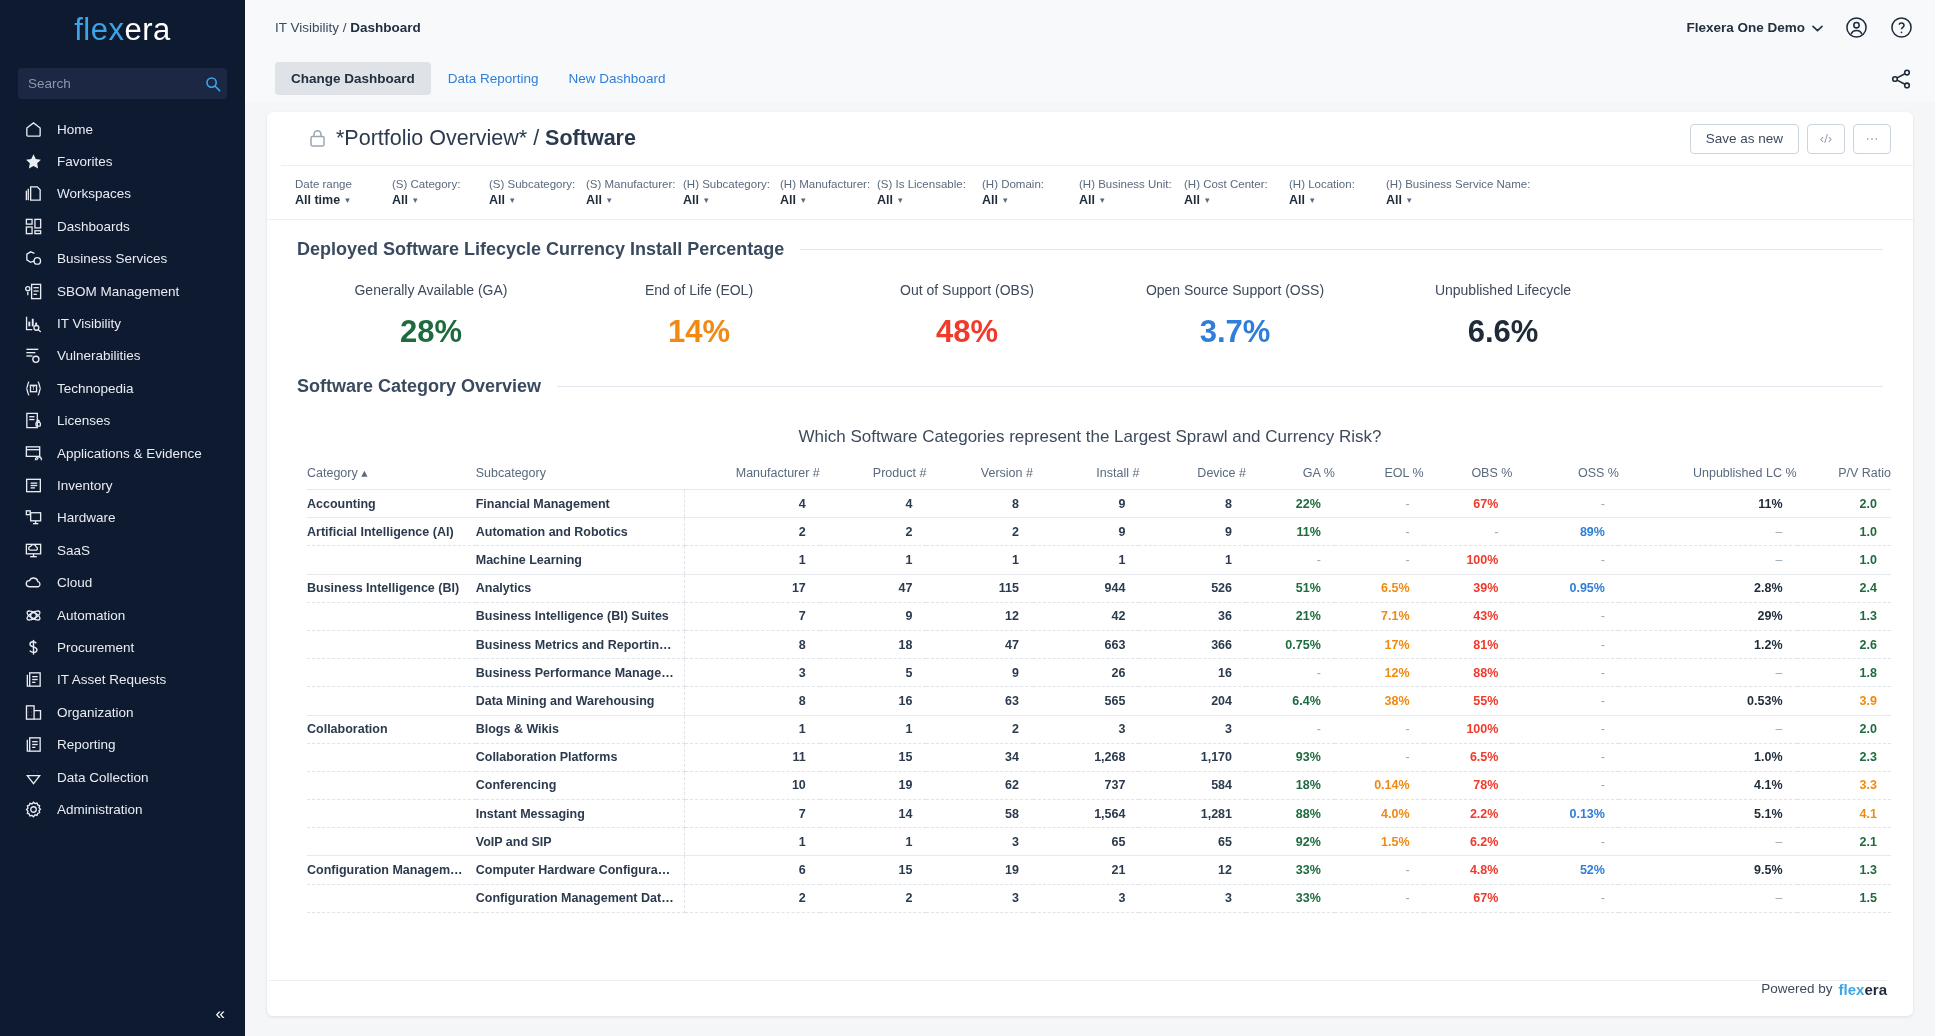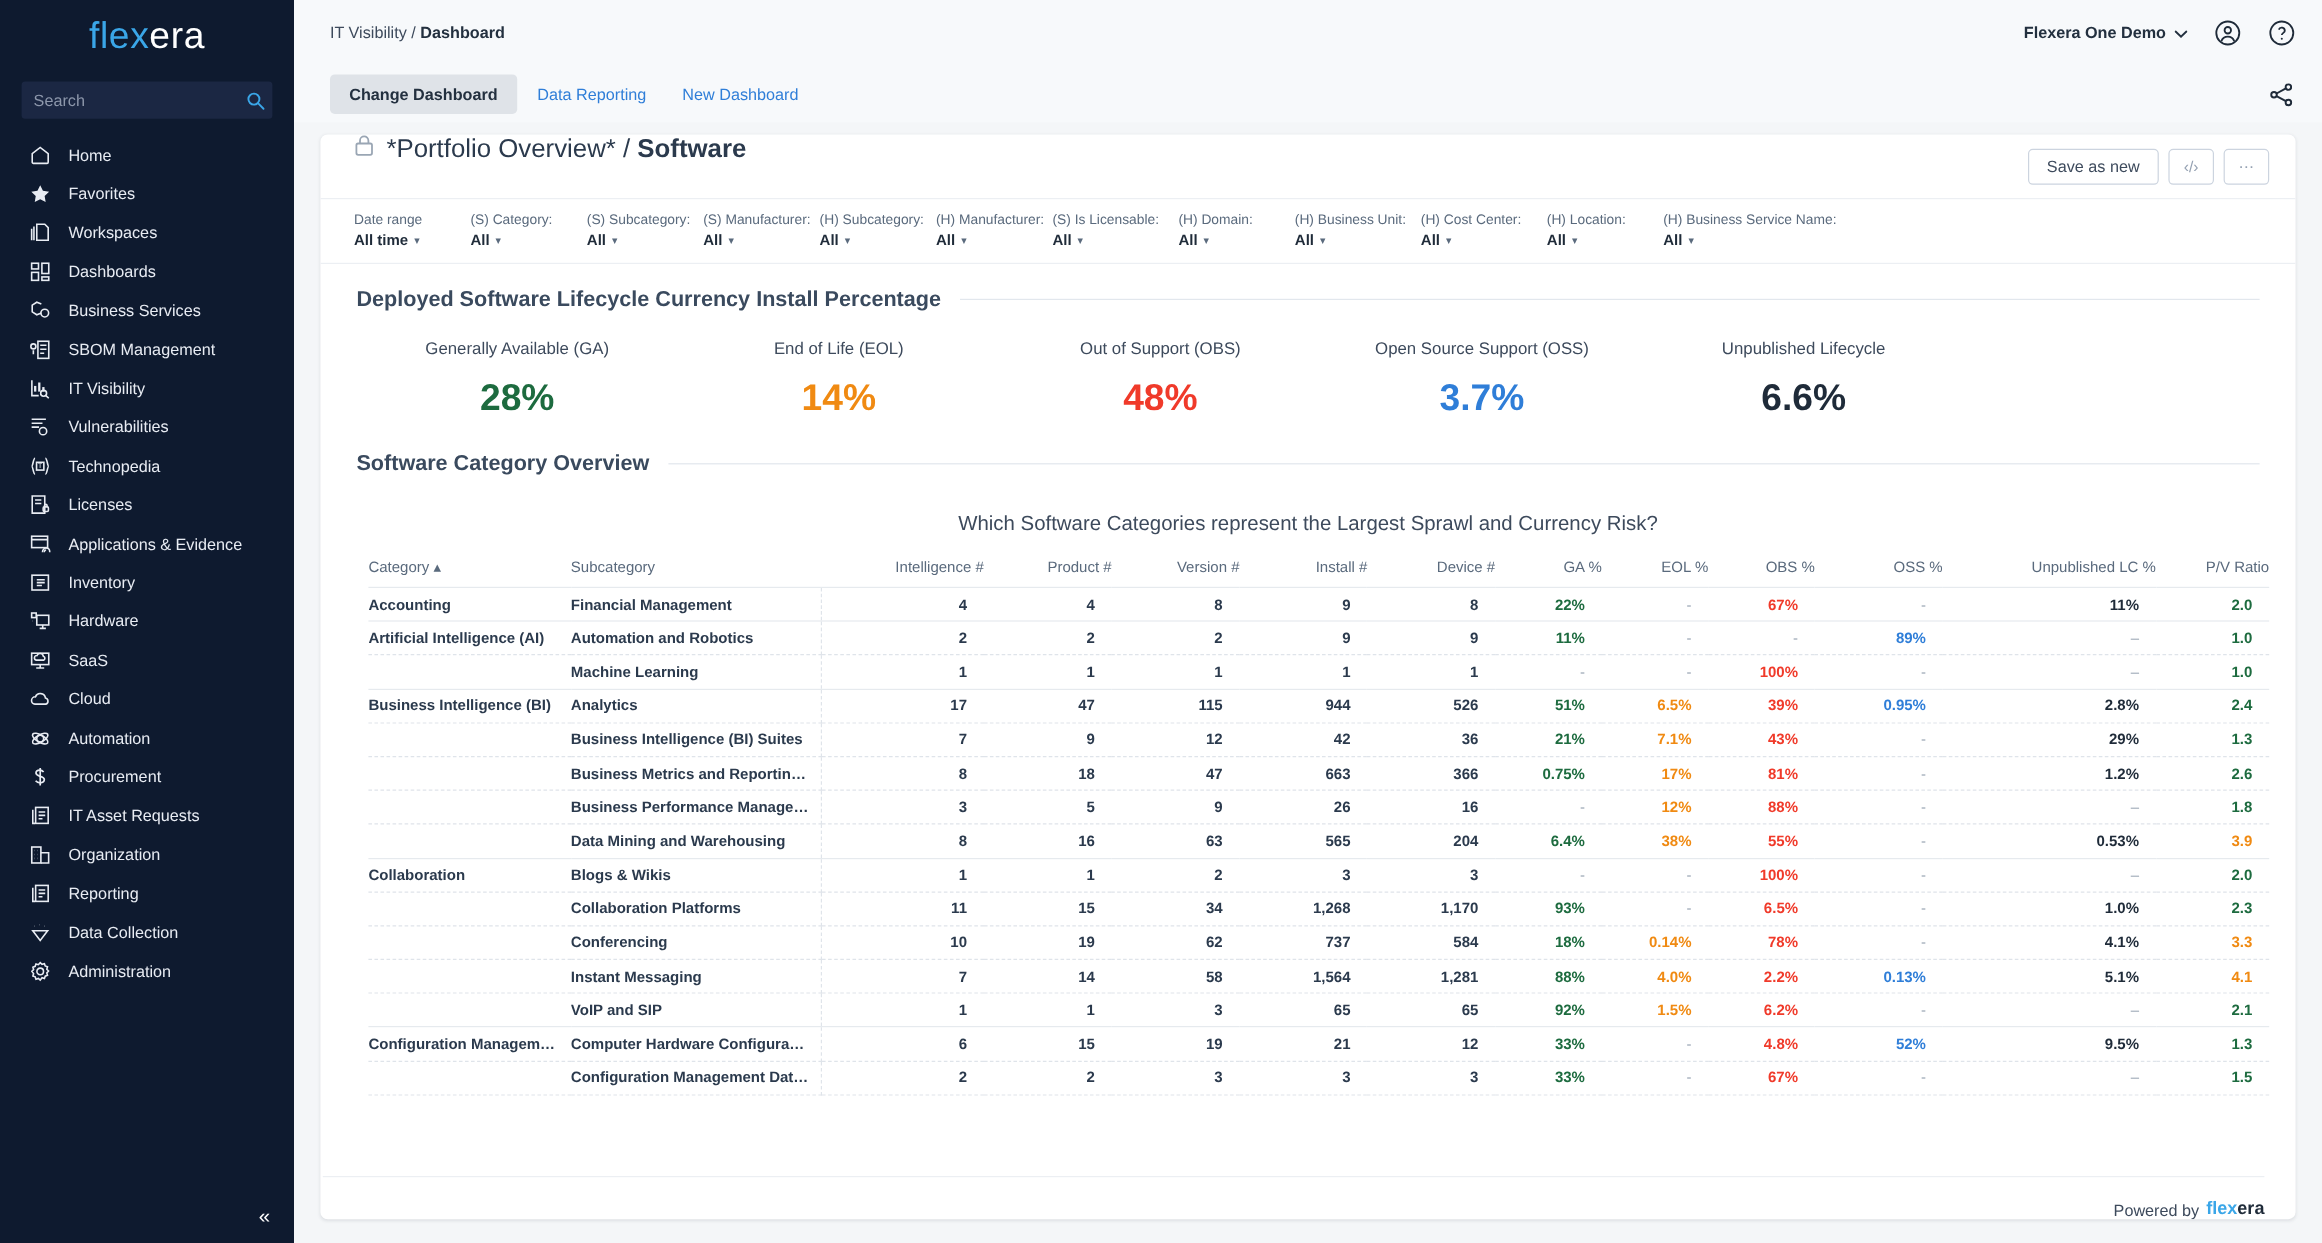--- a/index.html
+++ b/index.html
@@ -74,22 +74,23 @@
     color: #2f7ed8; font-size: 13.5px; padding: 9px 13px; cursor: pointer;
   }
   .share-btn { margin-left: auto; width: 24px; height: 24px; cursor: pointer; }
 
   .card {
     position: absolute; left: 22px; right: 22px; top: 112px; bottom: 20px;
     background: #fff; border-radius: 6px; overflow: hidden;
     box-shadow: 0 1px 3px rgba(20,30,45,.10);
   }
   .card-head {
-    height: 54px; display: flex; padding: 0 22px 0 28px;
+    height: 54px; display: flex; align-items: center; padding: 0 22px 0 28px;
     border-bottom: 1px solid #eceff3;
+    margin-left: 14px;
   }
   .lock-ico { width: 17px; height: 19px; margin-right: 10px; flex: 0 0 17px; }
   .dash-title { font-size: 21.5px; color: #2b3a4d; font-weight: 400; }
   .dash-title b { font-weight: 700; }
   .head-actions { margin-left: auto; display: flex; gap: 8px; align-items: center; }
   .btn-ghost {
     border: 1px solid #ccd4df; background: #fff; border-radius: 4px;
     height: 30px; padding: 0 15px; font-size: 13.5px; color: #3d4a5c;
     font-family: inherit; cursor: pointer; display: flex; align-items: center;
   }
@@ -148,21 +149,21 @@
   td.num { padding-right: 14px; }
   .c-green { color: #1d6b3f; }
   .c-orange { color: #f08a12; }
   .c-red { color: #f03a2a; }
   .c-blue { color: #2f7ed8; }
   .c-dark { color: #1f2b39; }
   .c-dash { color: #9aa6b4; font-weight: 400; }
 
   .powered {
     position: absolute; right: 26px; bottom: 0; height: 36px;
-    display: flex; align-items: flex-end; gap: 6px;
+    display: flex; align-items: flex-start; gap: 6px;
     font-size: 13.5px; color: #3d4a5c;
     border-top: 1px solid #eceff3; width: calc(100% - 28px);
     justify-content: flex-end; background: #fff;
   }
   .powered .f-logo { font-size: 15px; font-weight: 700; }
 </style>
 </head>
 <body>
 
 <aside id="sidebar">
@@ -628,21 +629,21 @@
             <col style="width:80px">
             <col style="width:80px">
             <col style="width:96px">
           <col style="width:160px">
             <col style="width:85px">
         </colgroup>
         <thead>
           <tr>
             <th class="l">Category ▴</th>
             <th class="l">Subcategory</th>
-            <th class="num">Intelligence #</th>
+            <th class="num">Manufacturer #</th>
             <th class="num">Product #</th>
             <th class="num">Version #</th>
             <th class="num">Install #</th>
             <th class="num">Device #</th>
             <th class="num">GA %</th>
             <th class="num">EOL %</th>
             <th class="num">OBS %</th>
             <th class="num">OSS %</th>
             <th class="num">Unpublished LC %</th>
             <th class="num">P/V Ratio</th>

